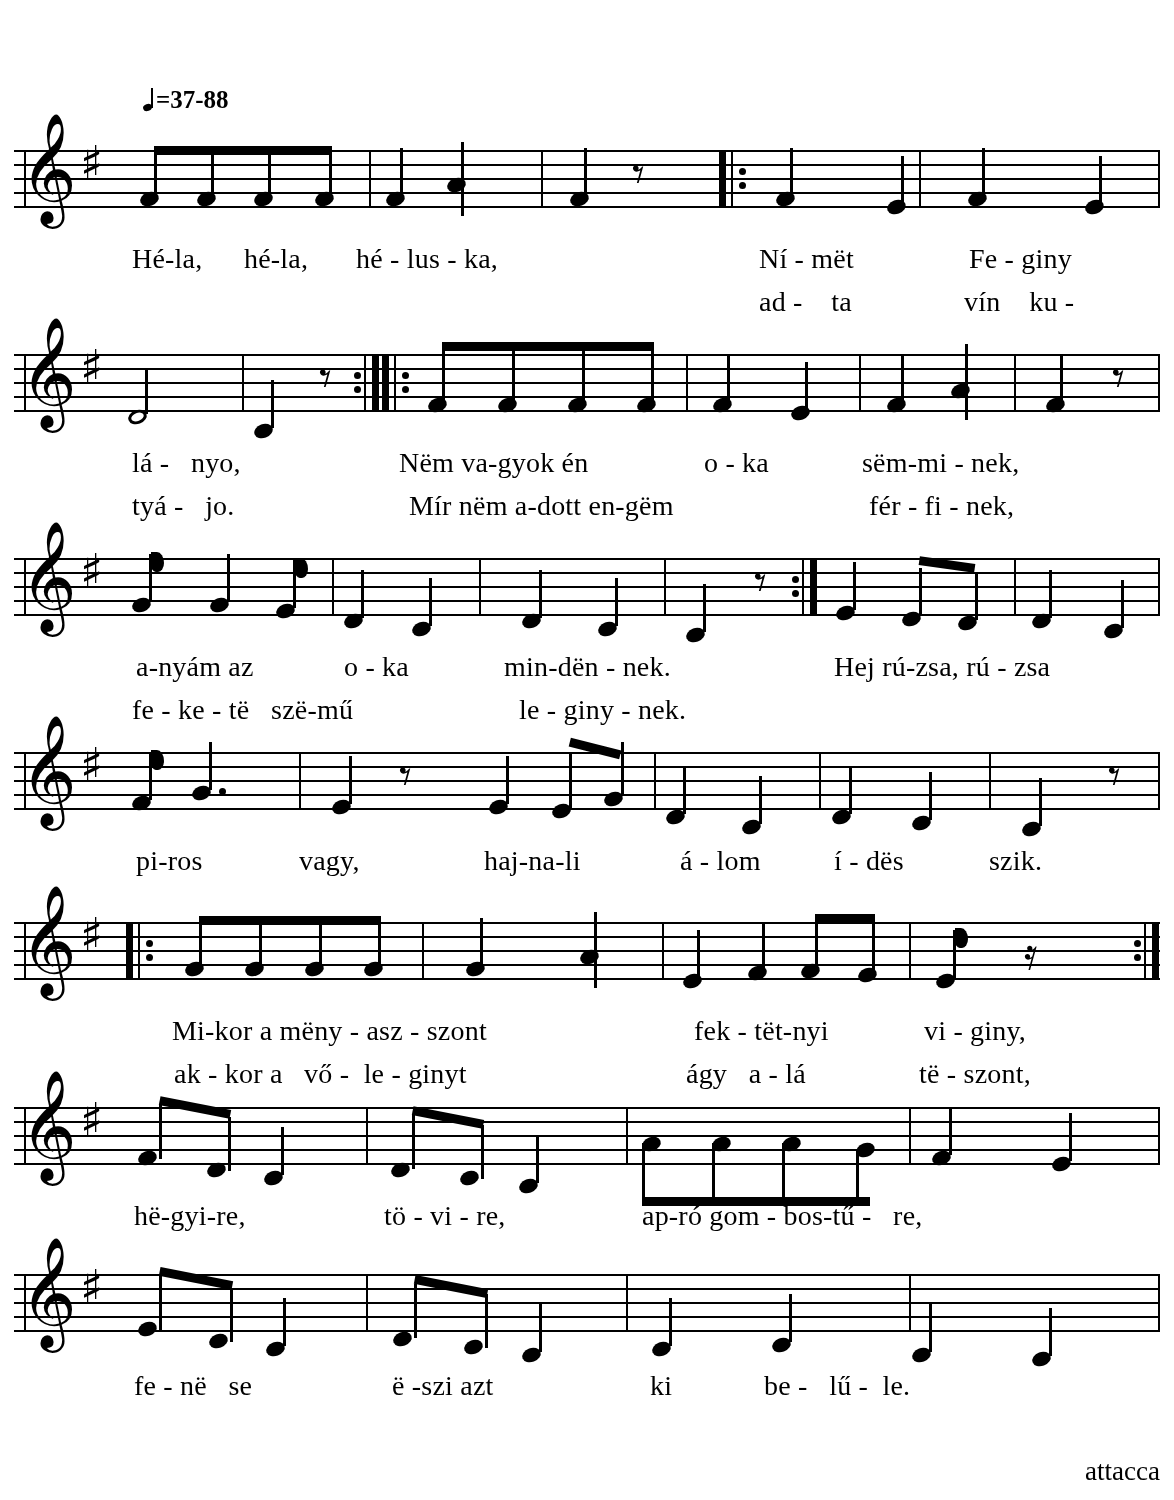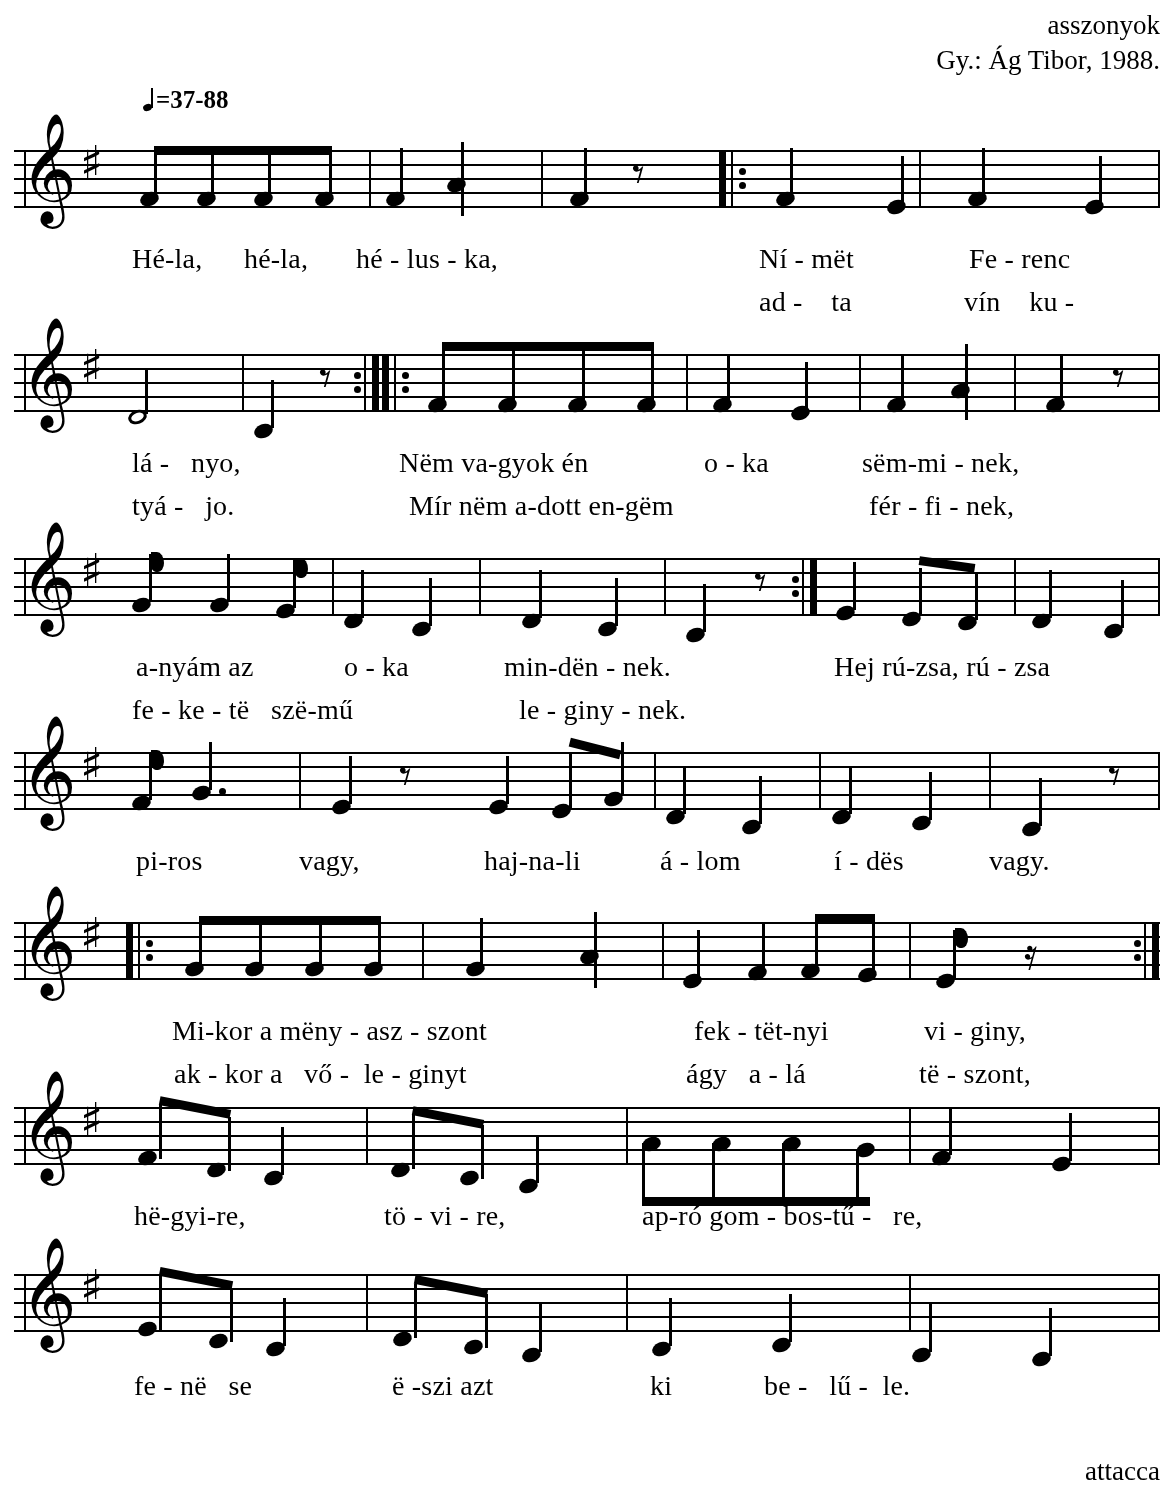--- a/index.html
+++ b/index.html
@@ -198,24 +198,20 @@
     right: 14px;
     top: 1456px;
     font-size: 27px;
   }
 </style>
 </head>
 <body>
 
 <div class="page">
 
-  <div class="header">
-    <div>asszonyok</div>
-    <div>Gy.: Ág Tibor, 1988.</div>
-  </div>
 
   <div class="tempo">
     <span class="qnote"></span><span>=37-88</span>
   </div>
 
   <div class="system" style="top:128px">
     <div class="staff">
       <div class="lines">
           <i></i>
           <i></i>
@@ -261,21 +257,21 @@
       <div class="nh" style="left:762px; top:64px"></div>
       <div class="stem" style="left:887px; top:28px; height:52px"></div>
       <div class="nh" style="left:873px; top:72px"></div>
 
       <div class="stem" style="left:968px; top:20px; height:52px"></div>
       <div class="nh" style="left:954px; top:64px"></div>
       <div class="stem" style="left:1085px; top:28px; height:52px"></div>
       <div class="nh" style="left:1071px; top:72px"></div>
     </div>
 
-    <div class="lyricline" style="top:115px"><span style="left: 118px;">Hé-la,</span><span style="left: 230px;">hé-la,</span><span style="left: 342px;">hé - lus - ka,</span><span style="left: 745px;">Ní - mët</span><span style="left: 955px;">Fe - renc</span></div>
+    <div class="lyricline" style="top:115px"><span style="left: 118px;">Hé-la,</span><span style="left: 230px;">hé-la,</span><span style="left: 342px;">hé - lus - ka,</span><span style="left: 745px;">Ní - mët</span><span style="left: 955px;">Fe - giny</span></div>
     <div class="lyricline" style="top:158px"><span style="left: 745px;">ad -    ta</span><span style="left: 950px;">vín    ku -</span></div>
   </div>
 
   <div class="system" style="top:332px">
     <div class="staff">
       <div class="lines">
           <i></i>
           <i></i>
           <i></i>
           <i></i>
@@ -470,21 +466,21 @@
       <div class="stem" style="left:915px; top:42px; height:48px"></div>
 
       <div class="bar" style="left:975px"></div>
 
       <div class="nh" style="left:1008px; top:92px"></div>
       <div class="stem" style="left:1025px; top:48px; height:48px"></div>
       <div class="rest" style="left:1094px; top:22px">𝄾</div>
       <div class="bar" style="left:1144px"></div>
     </div>
 
-    <div class="lyricline" style="top:115px"><span style="left: 122px;">pi-ros</span><span style="left: 285px;">vagy,</span><span style="left: 470px;">haj-na-li</span><span style="left: 646px;">á - lom</span><span style="left: 820px;">í - dës</span><span style="left: 975px;">vagy.</span></div>
+    <div class="lyricline" style="top:115px"><span style="left: 122px;">pi-ros</span><span style="left: 285px;">vagy,</span><span style="left: 470px;">haj-na-li</span><span style="left: 666px;">á - lom</span><span style="left: 820px;">í - dës</span><span style="left: 975px;">szik.</span></div>
     <div class="lyricline" style="top:158px"></div>
   </div>
 
   <div class="system" style="top:900px">
     <div class="staff">
       <div class="lines">
           <i></i>
           <i></i>
           <i></i>
           <i></i>

